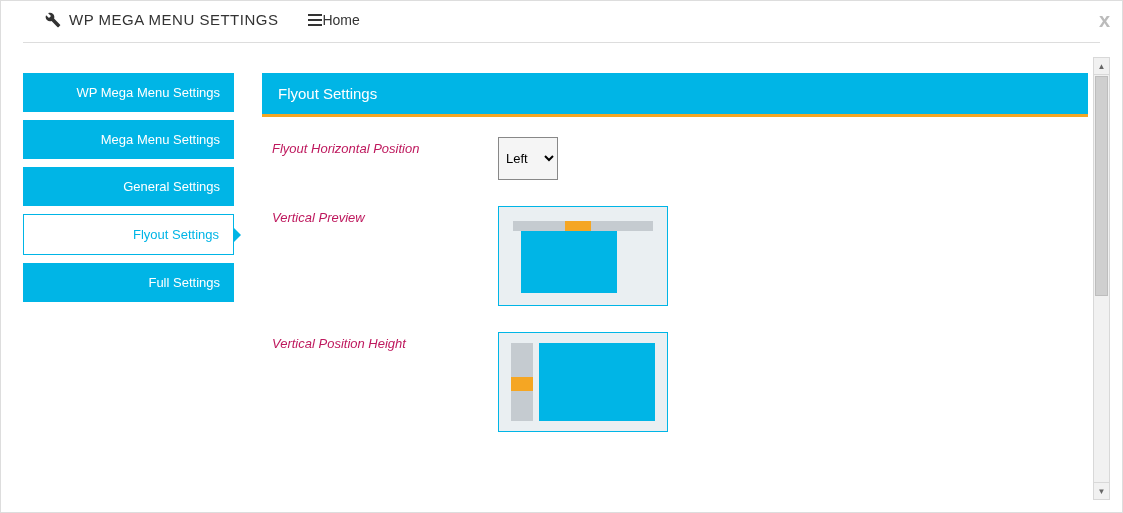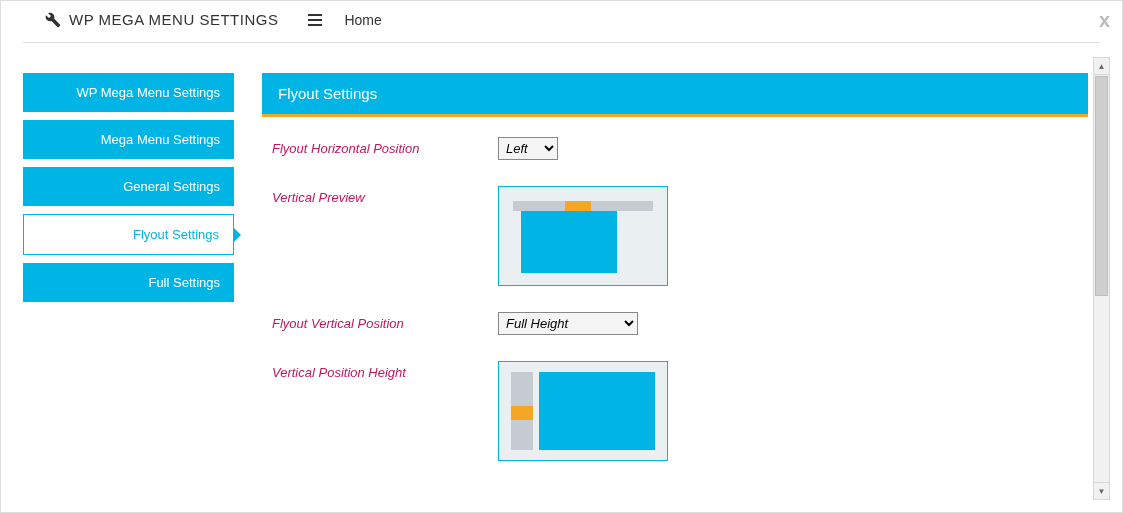--- a/index.html
+++ b/index.html
@@ -48,21 +48,21 @@
 
     .wrench-icon svg {
       width: 16px;
       height: 16px;
       display: block;
     }
 
     .home-group {
       display: flex;
       align-items: center;
-      gap: 22px;
+      gap: 0;
       margin-left: 30px;
       color: #333;
       font-size: 14px;
       cursor: pointer;
     }
 
     .hamburger-icon {
       display: inline-flex;
       flex-direction: column;
       gap: 3px;
@@ -149,24 +149,23 @@
       width: 226px;
       font-size: 13px;
       color: #be185d;
       padding-top: 4px;
       font-style: italic;
     }
 
     .row-control select {
       border: 1px solid #888;
       font-size: 13px;
-      padding: 2px 3px;
+      padding: 12px 3px;
       background: #f5f5f5;
       min-width: 60px;
-      font-style: italic;
     }
 
     select.wider {
       min-width: 140px;
     }
 
     .preview-box {
       width: 170px;
       height: 100px;
       background: #eaeff2;
@@ -322,28 +321,20 @@
         <div class="row-label">Vertical Preview</div>
         <div class="row-control">
           <div class="preview-box">
             <div class="pv-h-bar"></div>
             <div class="pv-h-active"></div>
             <div class="pv-h-flyout"></div>
           </div>
         </div>
       </div>
 
-      <div class="row">
-        <div class="row-label">Flyout Vertical Position</div>
-        <div class="row-control">
-          <select class="wider">
-            <option>Full Height</option>
-          </select>
-        </div>
-      </div>
 
       <div class="row">
         <div class="row-label">Vertical Position Height</div>
         <div class="row-control">
           <div class="preview-box">
             <div class="pv-v-side"></div>
             <div class="pv-v-active"></div>
             <div class="pv-v-flyout"></div>
           </div>
         </div>

